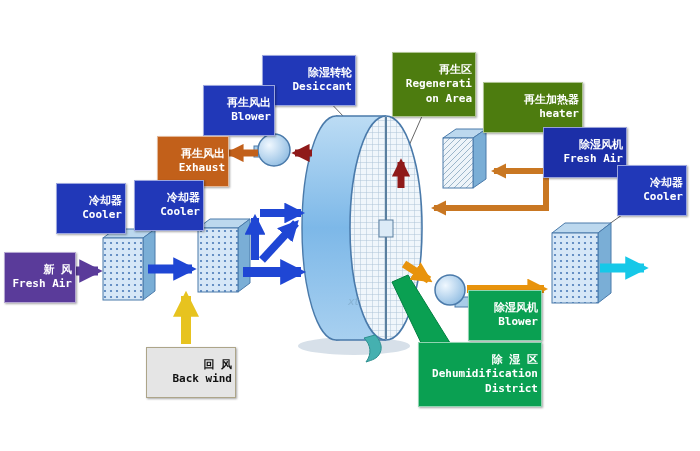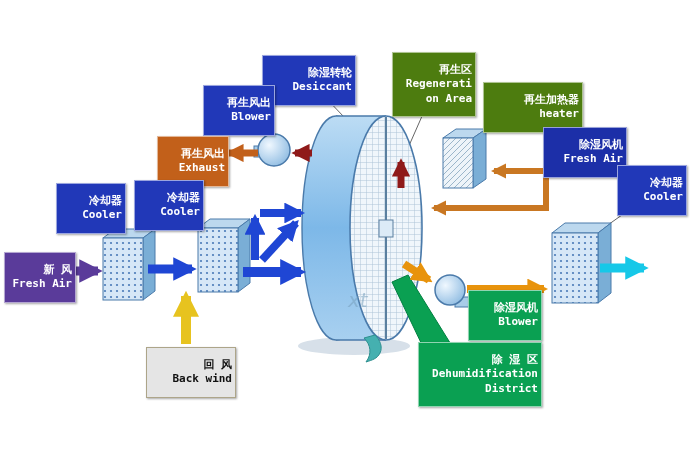--- a/index.html
+++ b/index.html
@@ -24,22 +24,22 @@
   }
   .lbl span{display:block;}
   .c-blue{background:#2138b8;}
   .c-navy{background:#1c2fa8;}
   .c-teal{background:#4d7c0f;}
   .c-orange{background:#c2601a;}
   .c-purple{background:#5a3b9a;}
   .c-green{background:#0aa052;}
   .c-yellow{background:#e5e5e5;color:#111;border-color:rgba(90,70,0,.4);}
   .watermark{
-    position:absolute;left:348px;top:288px;
-    font-style:italic;font-size:20px;color:rgba(120,160,190,.55);
+    position:absolute;left:348px;top:295px;
+    font-style:italic;font-size:11px;color:rgba(120,160,190,.55);
     z-index:2;
   }
 </style>
 </head>
 <body>
 
 <div class="stage">
 
 <svg width="700" height="451" viewBox="0 0 700 451">
   <defs>

